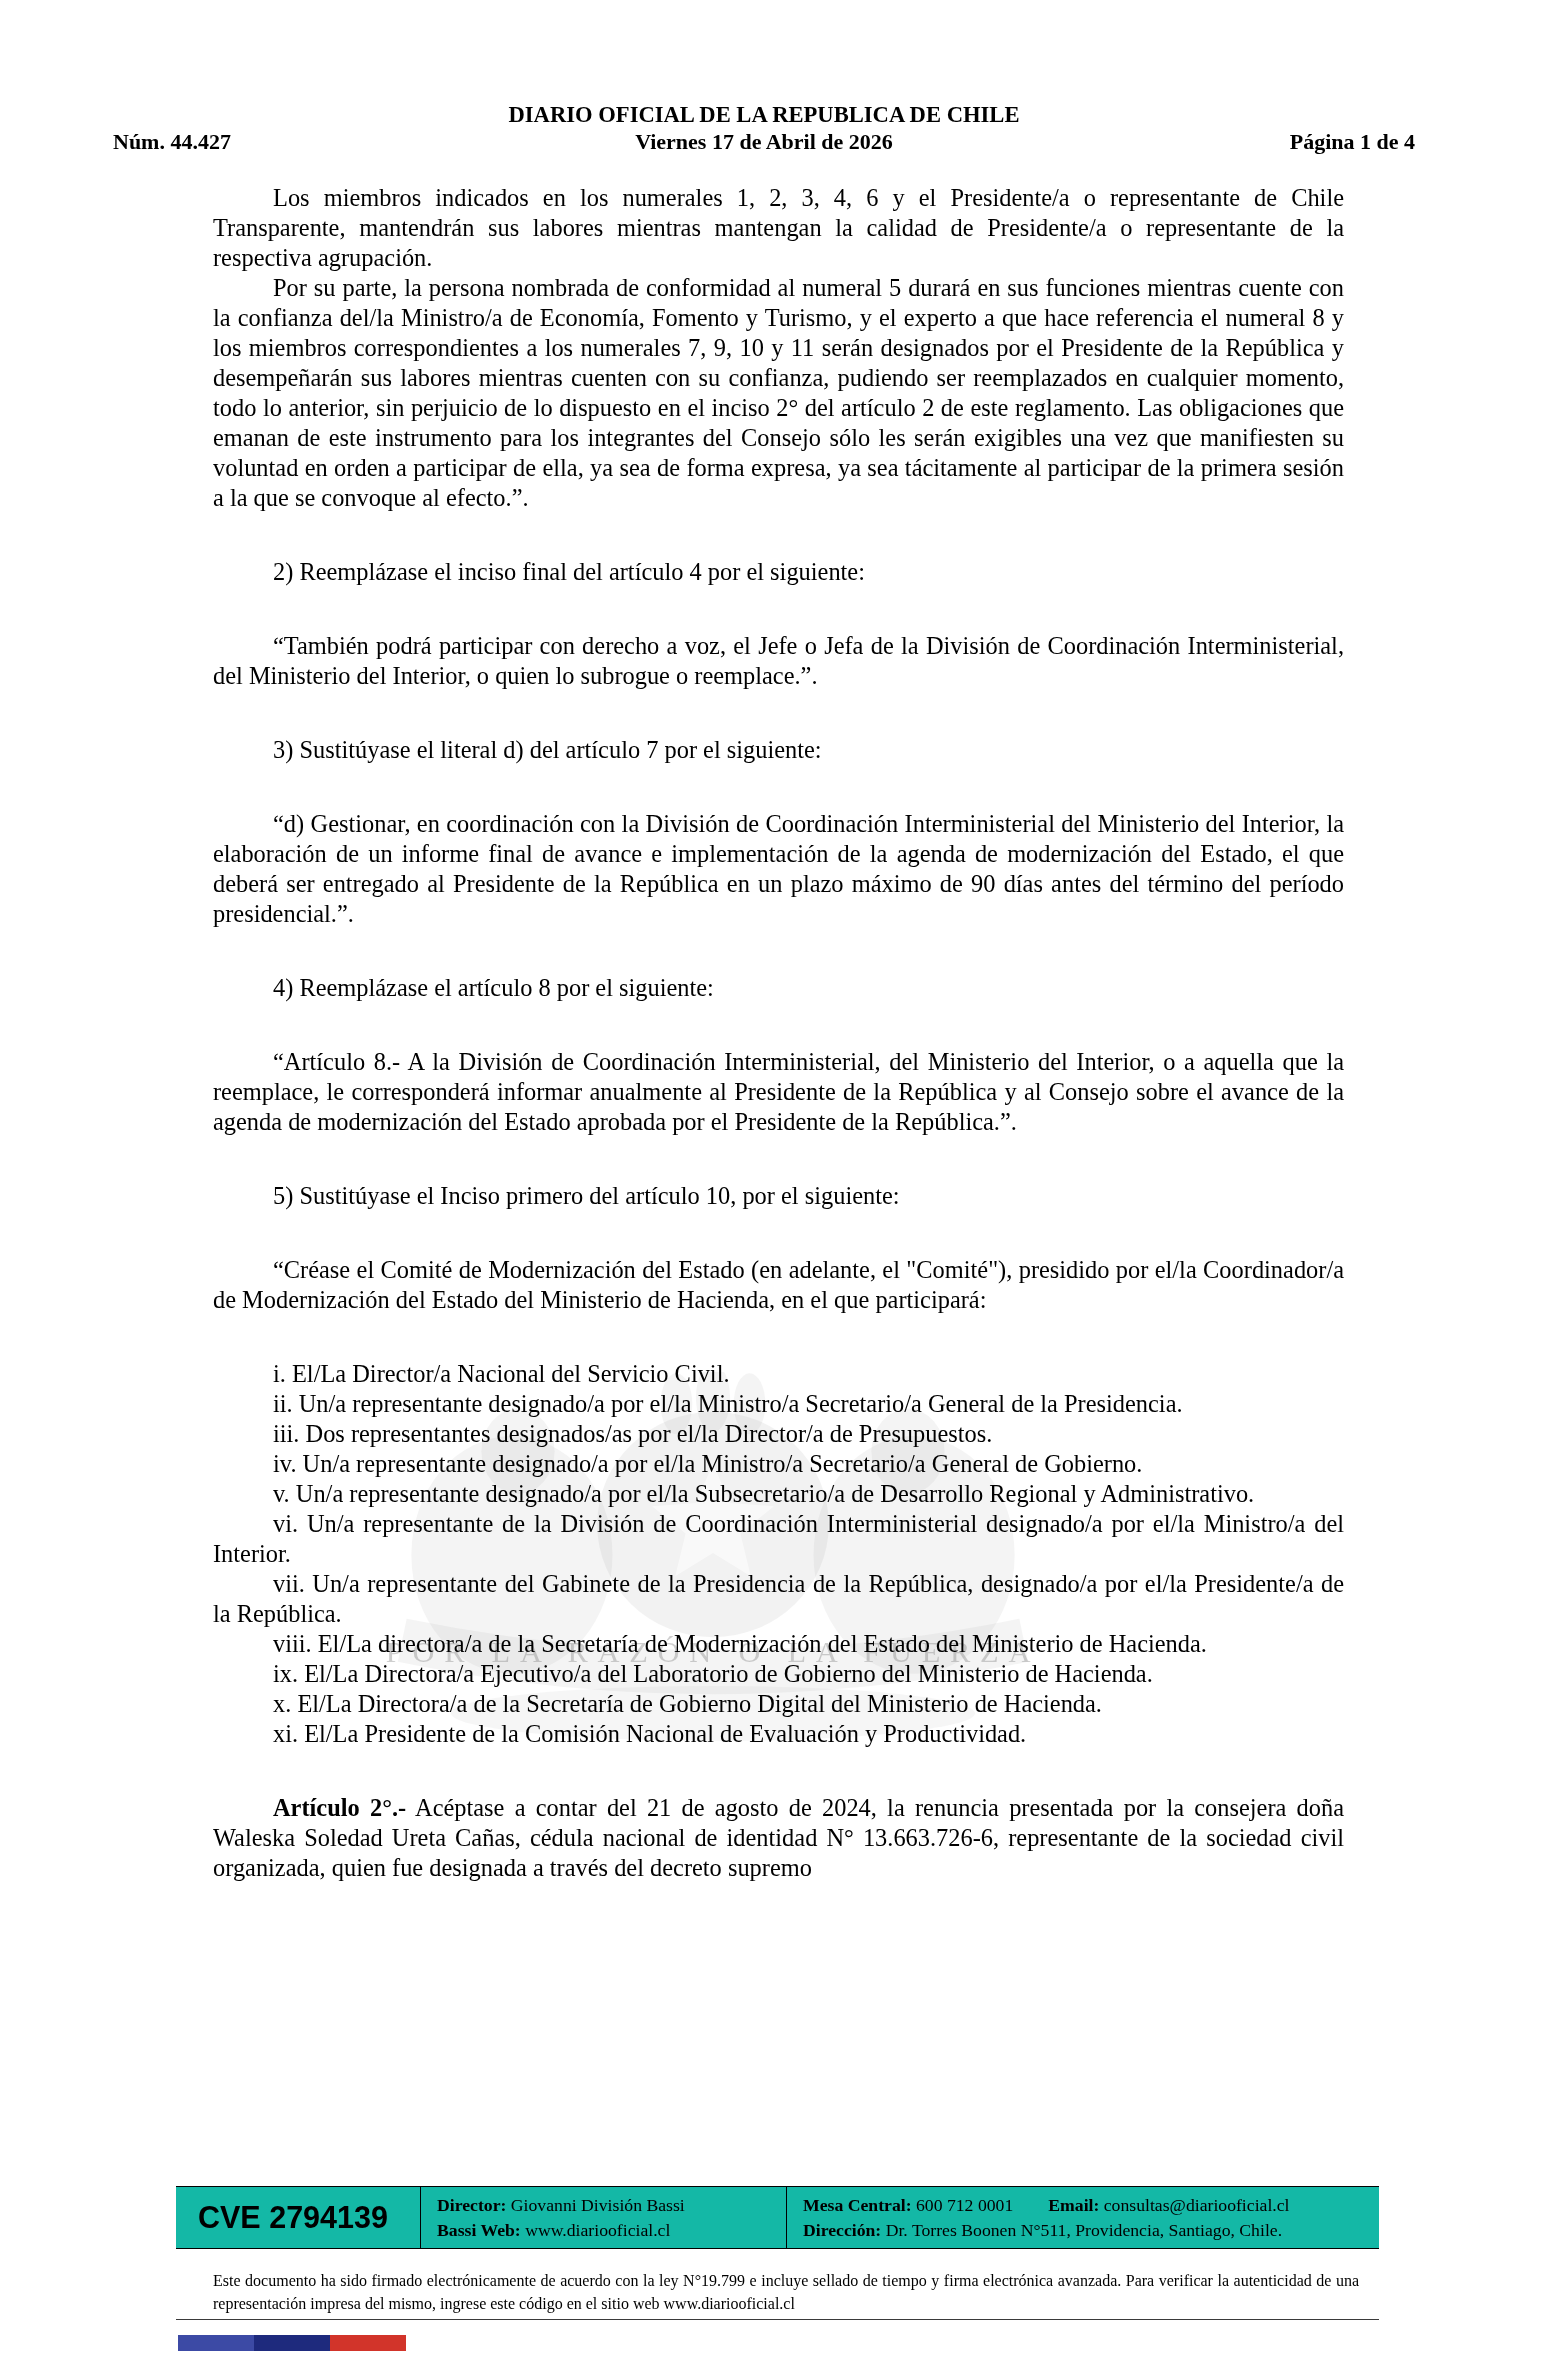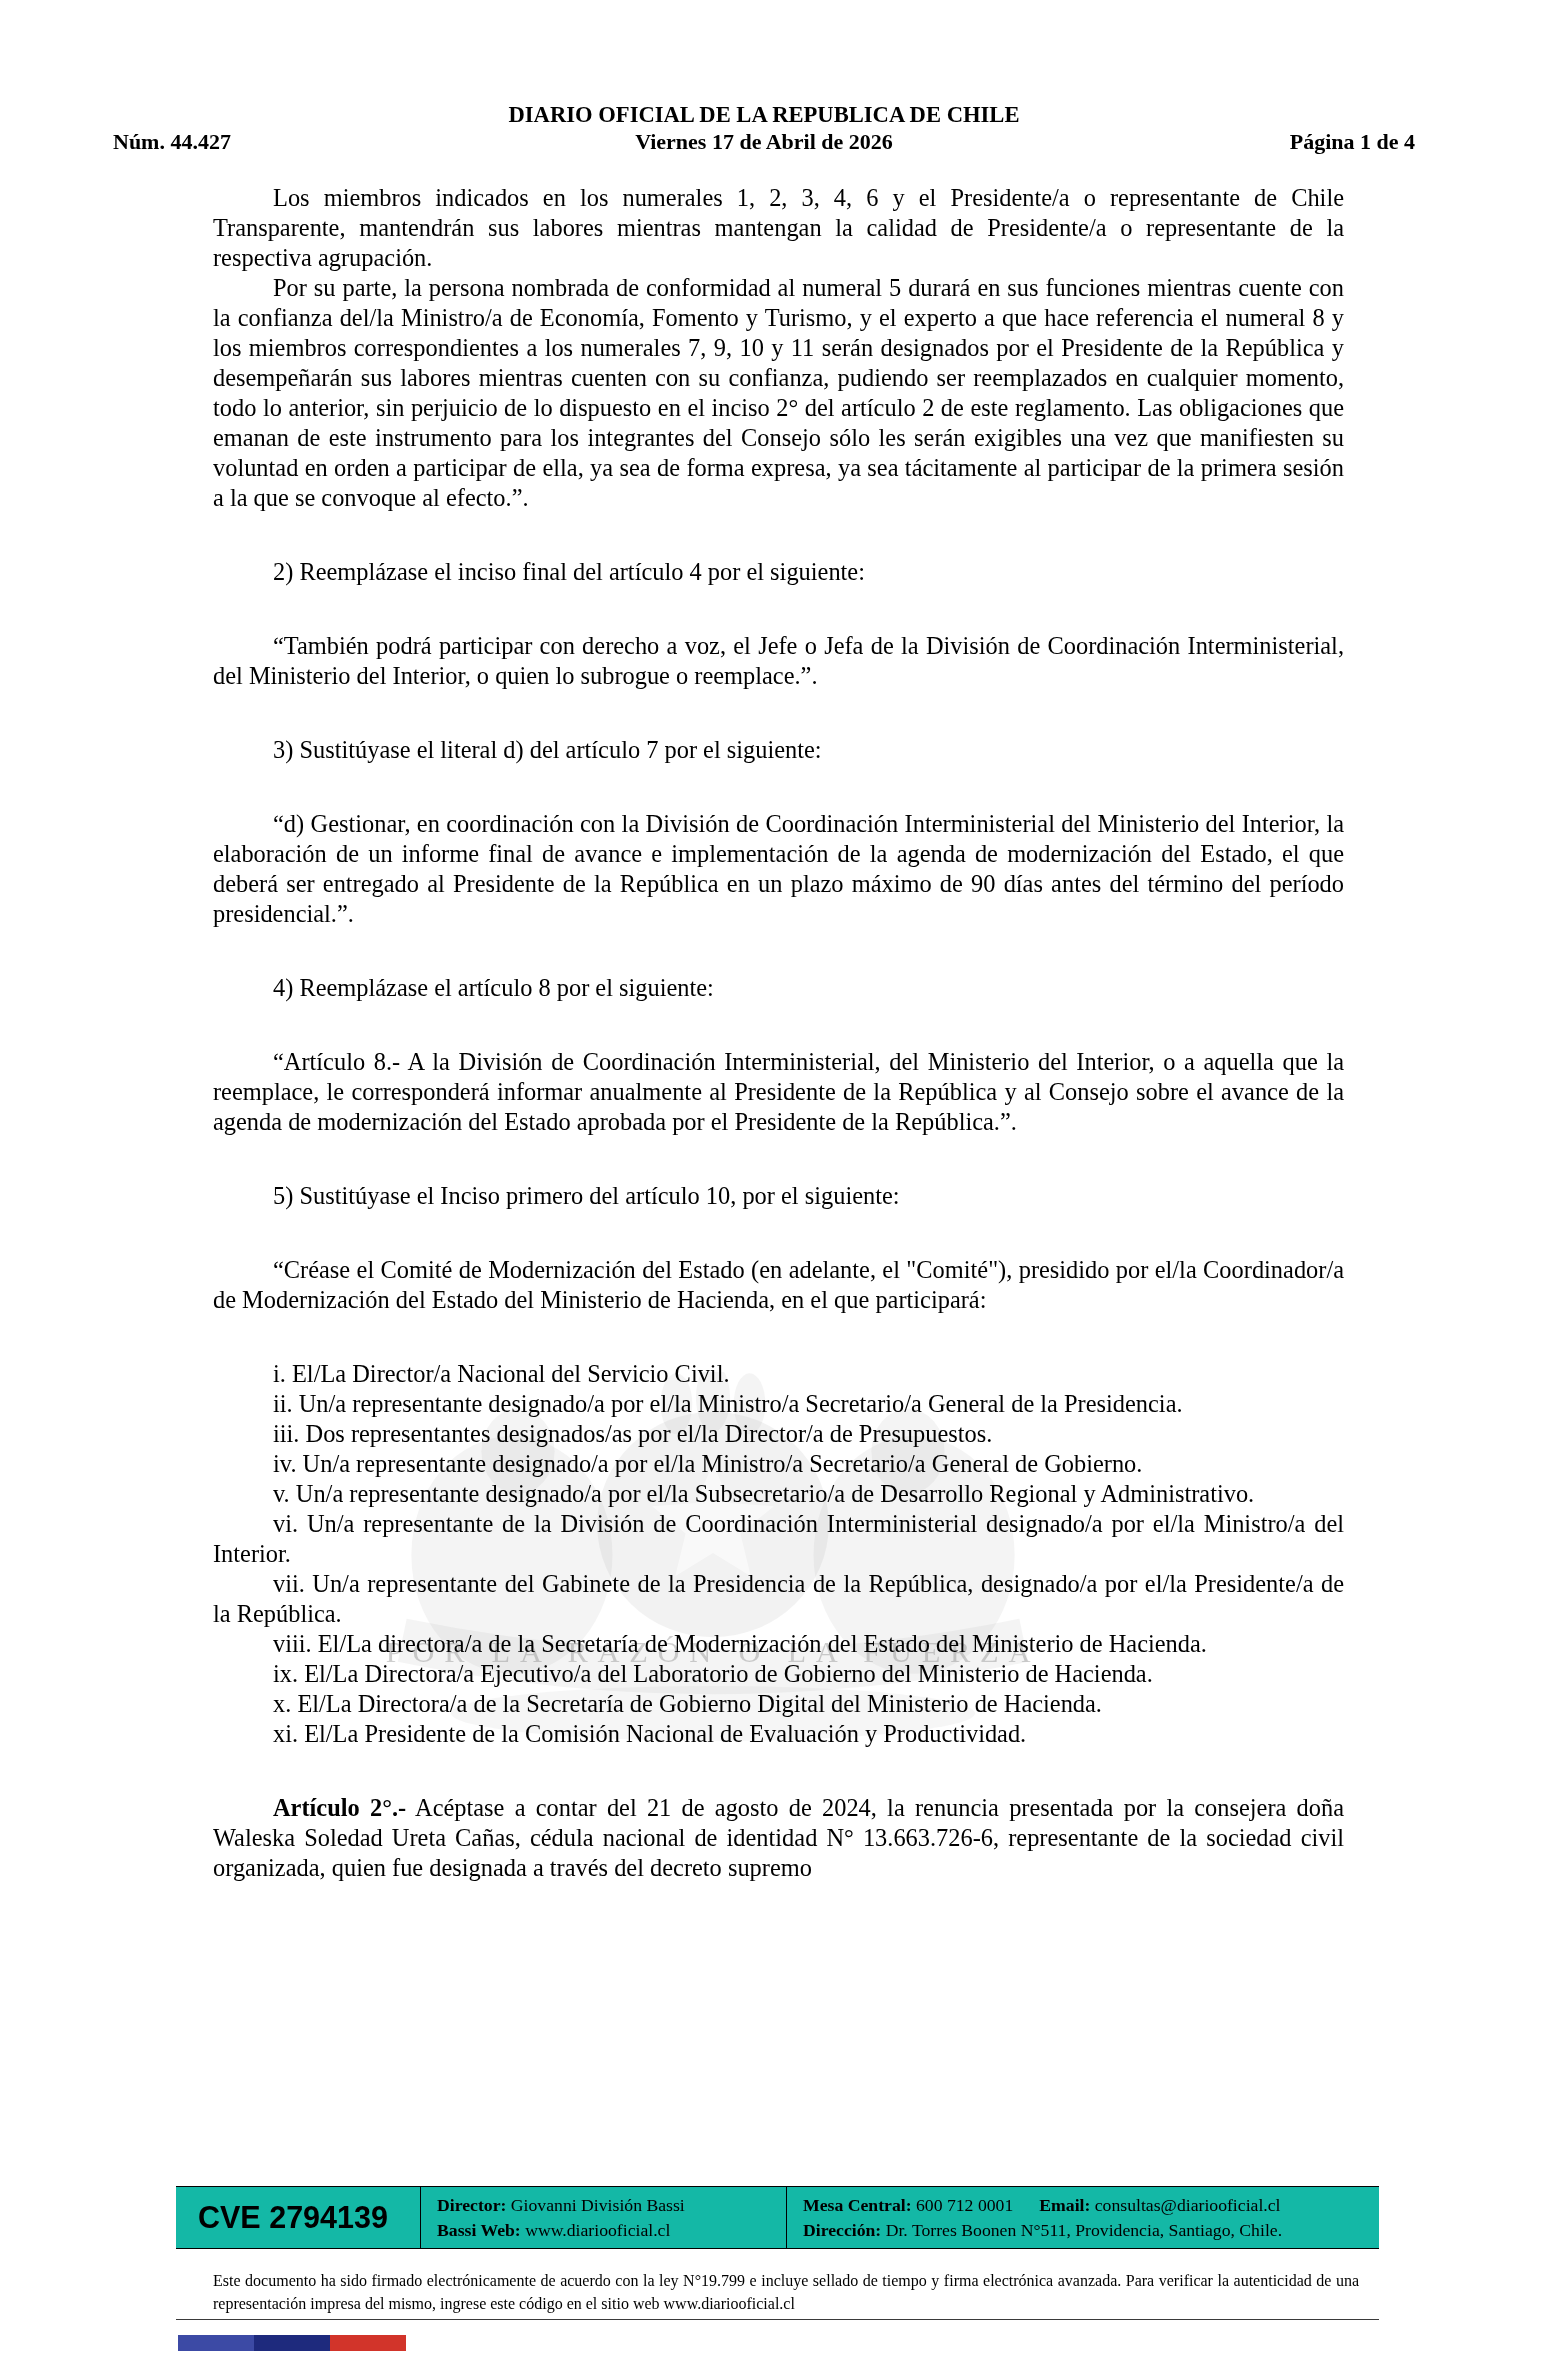--- a/index.html
+++ b/index.html
@@ -28,21 +28,21 @@
   
   .cve-box { position:absolute; left:176px; top:2186px; width:1203px; box-sizing:border-box;
     border-top:1.8px solid #000; border-bottom:1.8px solid #000; display:flex; align-items:stretch; background:#14b8a6; }
   .cve-cell { width:244px; box-sizing:border-box; display:flex; align-items:center;
     padding:9.8px 6.1px 9.8px 22px; font-family:"Liberation Sans", sans-serif; font-weight:bold; font-size:30.5px; }
   .fcell { box-sizing:border-box; border-left:1.2px solid #000; padding:6.1px 16px;
     font-size:17.7px; line-height:24.4px; }
   .fcell .lbl { font-weight:bold; }
   .c2 { width:366px; }
   .c3 { flex:1; }
-  .gap-left { margin-left:26px; }
+  .gap-left { margin-left:35px; }
 
   .legal { position:absolute; left:213px; top:2270px; width:1146px; margin:0;
     font-size:16px; line-height:22.6px; text-align:justify; }
   .rule-bottom { position:absolute; left:176px; top:2319px; width:1203px; border-top:1.2px solid #3a3a3a; }
   .flag-bar { position:absolute; left:178px; top:2335px; height:16px; display:flex; }
   .flag-seg { display:block; height:100%; width:76px; }
   .f1 { background:#3c4aa5; }
   .f2 { background:#1e2a7d; }
   .f3 { background:#d2342a; }
 </style>

